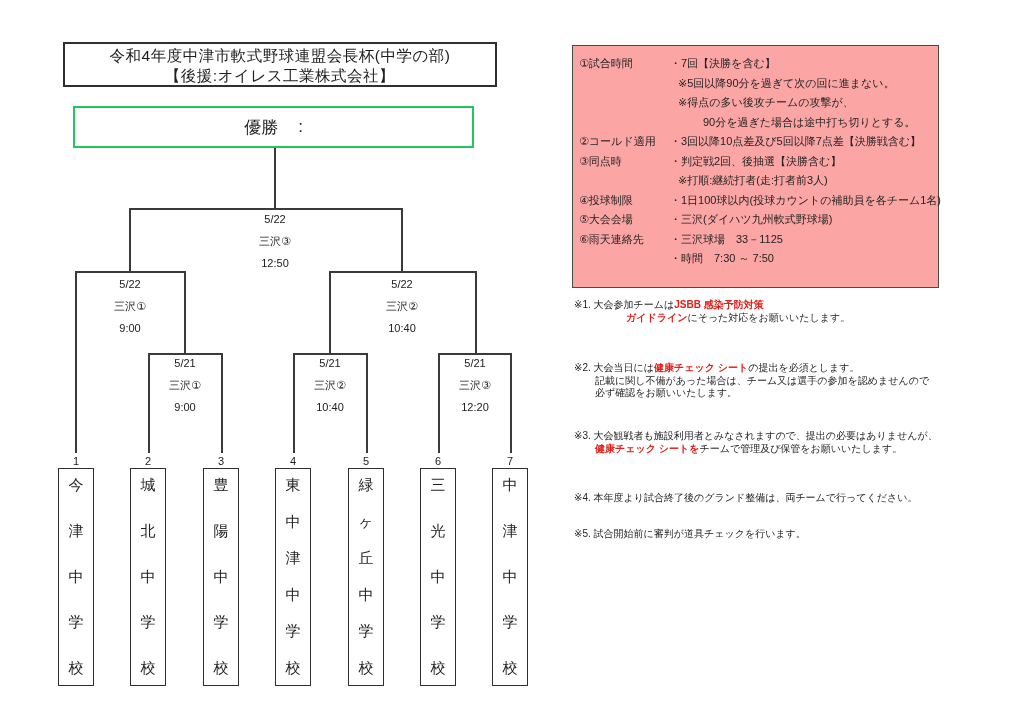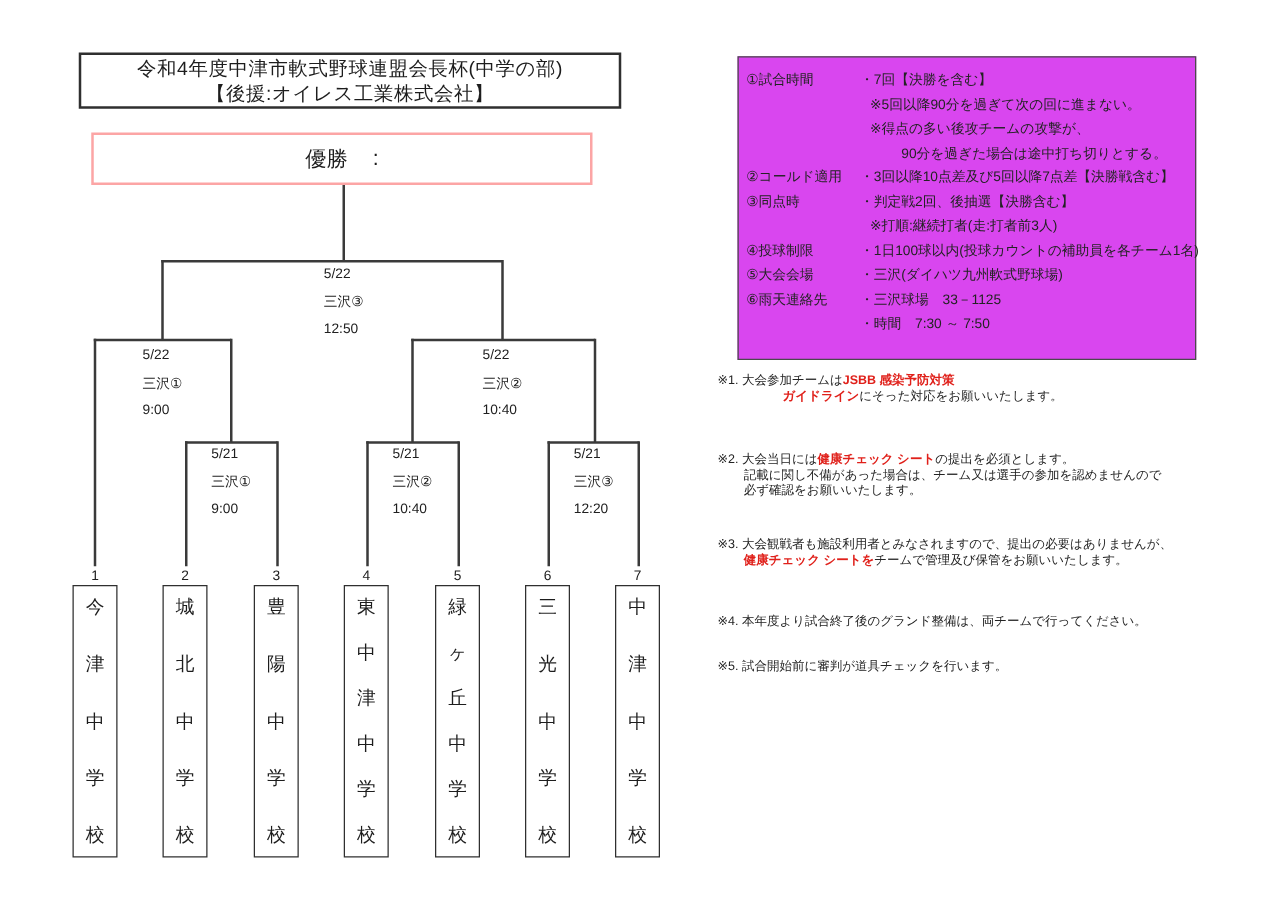--- a/index.html
+++ b/index.html
@@ -13,39 +13,39 @@
   .hl { position:absolute; height:1.5px; background:#3a3a3a; }
   .vl { position:absolute; width:1.5px; background:#3a3a3a; }
   
   .title-box {
     position:absolute; left:63px; top:42px; width:434px; height:45px;
     border:2px solid #2f2f2f; text-align:center; font-size:15.5px;
     line-height:20px; padding-top:2px; color:#1d1d1d; letter-spacing:0.5px;
   }
   .champion-box {
     position:absolute; left:73px; top:106px; width:401px; height:42px;
-    border:2px solid #fca5a5; display:flex; align-items:center; justify-content:center;
+    border:2px solid #22c55e; display:flex; align-items:center; justify-content:center;
     font-size:17px; color:#1d1d1d;text-align:center;
   }
   .champion-box .colon { margin-left:20px; }
   
-  .match-label { position:absolute; transform:translateX(-50%); 
+  .match-label { position:absolute; transform:translateX(-50%); text-align:center;
     font-size:11px; color:#202020; white-space:nowrap; }
   .match-label div { margin-bottom:8.5px; }
   
   .seed { position:absolute; transform:translateX(-50%); font-size:11px; color:#202020; }
   .team-box {
     position:absolute; width:36px; height:218px; border:1.5px solid #2f2f2f;
     display:flex; flex-direction:column; justify-content:space-between; align-items:center;
     padding:7px 0; font-size:15px; color:#1d1d1d;
   }
   
   .rules-box {
     position:absolute; left:572px; top:45px; width:367px; height:243px;
-    border:1.7px solid #4a4a4a; padding-top:8px; background:#d946ef;margin-left:18px;
+    border:1.7px solid #4a4a4a; padding-top:8px; background:#fca5a5;
   }
   .rule-line { display:flex; height:19.5px; align-items:center; font-size:11px; color:#232323; }
   .rl-label { flex:0 0 97px; padding-left:6px; white-space:nowrap; }
   .rl-val { white-space:nowrap; }
   .rl-val.ind1 { padding-left:8px; }
   .rl-val.ind2 { padding-left:33px; }
   
   .note { position:absolute; left:574px; font-size:10px; line-height:12.5px;
     color:#232323; white-space:nowrap; }
   .note .cont { display:block; }

